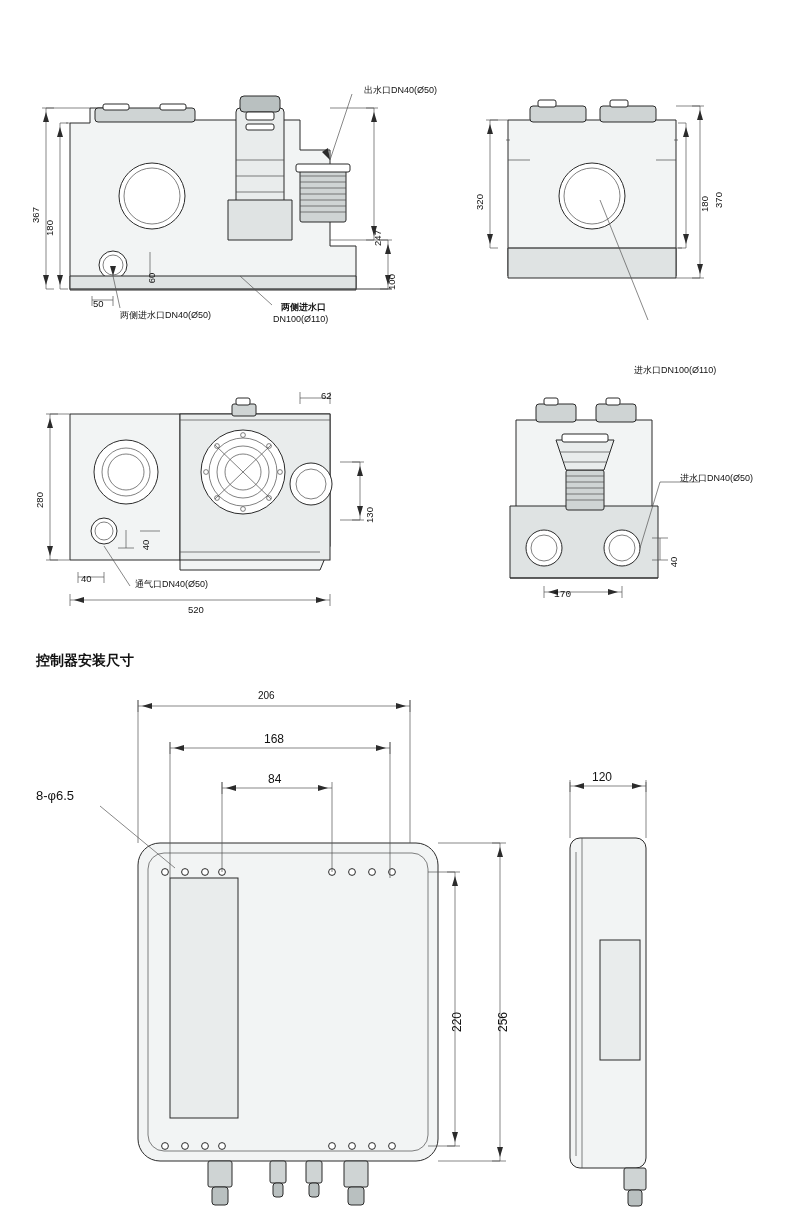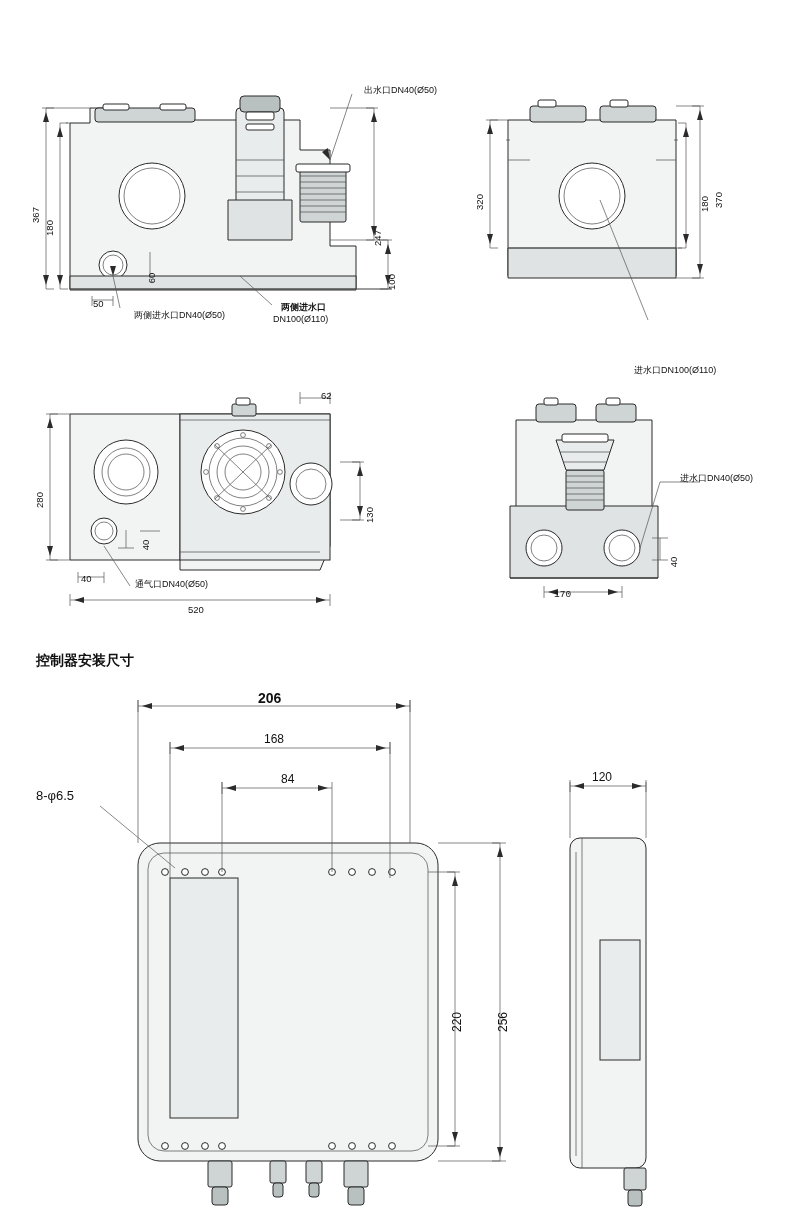--- a/index.html
+++ b/index.html
@@ -275,21 +275,21 @@
   </svg>
 
   <div class="dim" style="left:30px;top:215px;transform:rotate(-90deg) translate(-50%,0);transform-origin:left top;">367</div>
   <div class="dim" style="left:44px;top:228px;transform:rotate(-90deg) translate(-50%,0);transform-origin:left top;">180</div>
   <div class="dim" style="left:93px;top:298px;">50</div>
   <div class="dim" style="left:146px;top:278px;transform:rotate(-90deg) translate(-50%,0);transform-origin:left top;">60</div>
   <div class="dim" style="left:372px;top:238px;transform:rotate(-90deg) translate(-50%,0);transform-origin:left top;">247</div>
   <div class="dim" style="left:386px;top:282px;transform:rotate(-90deg) translate(-50%,0);transform-origin:left top;">100</div>
 
   <div class="lbl cn" style="left:364px;top:86px;">出水口DN40(Ø50)</div>
-  <div class="lbl cn" style="left:134px;top:311px;">两侧进水口DN40(Ø50)</div>
+  <div class="lbl cn" style="left:120px;top:311px;">两侧进水口DN40(Ø50)</div>
   <div class="lbl cn" style="left:281px;top:303px;font-weight:bold;">两侧进水口</div>
   <div class="lbl cn" style="left:273px;top:315px;">DN100(Ø110)</div>
 
   <div class="dim" style="left:474px;top:202px;transform:rotate(-90deg) translate(-50%,0);transform-origin:left top;">320</div>
   <div class="dim" style="left:713px;top:200px;transform:rotate(-90deg) translate(-50%,0);transform-origin:left top;">370</div>
   <div class="dim" style="left:699px;top:204px;transform:rotate(-90deg) translate(-50%,0);transform-origin:left top;">180</div>
   <div class="lbl cn" style="left:634px;top:322px;margin-top:44px;">进水口DN100(Ø110)</div>
 
   <div class="dim" style="left:34px;top:500px;transform:rotate(-90deg) translate(-50%,0);transform-origin:left top;">280</div>
   <div class="dim" style="left:321px;top:390px;">62</div>
@@ -298,21 +298,21 @@
   <div class="dim" style="left:81px;top:573px;">40</div>
   <div class="dim" style="left:188px;top:604px;">520</div>
   <div class="lbl cn" style="left:135px;top:580px;">通气口DN40(Ø50)</div>
 
   <div class="dim" style="left:554px;top:589px;font-family:Liberation Mono, monospace;">170</div>
   <div class="dim" style="left:668px;top:562px;transform:rotate(-90deg) translate(-50%,0);transform-origin:left top;">40</div>
   <div class="lbl cn" style="left:672px;top:474px;margin-left:8px;">进水口DN40(Ø50)</div>
 
   <div class="sec-title" style="left:36px;top:652px;">控制器安装尺寸</div>
 
-  <div class="dim" style="left:258px;top:690px;font-size:14px;font-weight:bold;">206</div>
+  <div class="dim" style="left:258px;top:690px;font-size:10px;">206</div>
   <div class="dim" style="left:264px;top:732px;font-size:12px;">168</div>
-  <div class="dim" style="left:281px;top:772px;font-size:12px;text-align:center;">84</div>
+  <div class="dim" style="left:268px;top:772px;font-size:12px;text-align:center;">84</div>
   <div class="dim" style="left:450px;top:1022px;font-size:12px;transform:rotate(-90deg) translate(-50%,0);transform-origin:left top;">220</div>
   <div class="dim" style="left:496px;top:1022px;font-size:12px;transform:rotate(-90deg) translate(-50%,0);transform-origin:left top;">256</div>
   <div class="dim" style="left:36px;top:788px;font-size:13px;">8-φ6.5</div>
   <div class="dim" style="left:592px;top:770px;font-size:12px;">120</div>
 
 </div>
 
 </body></html>

